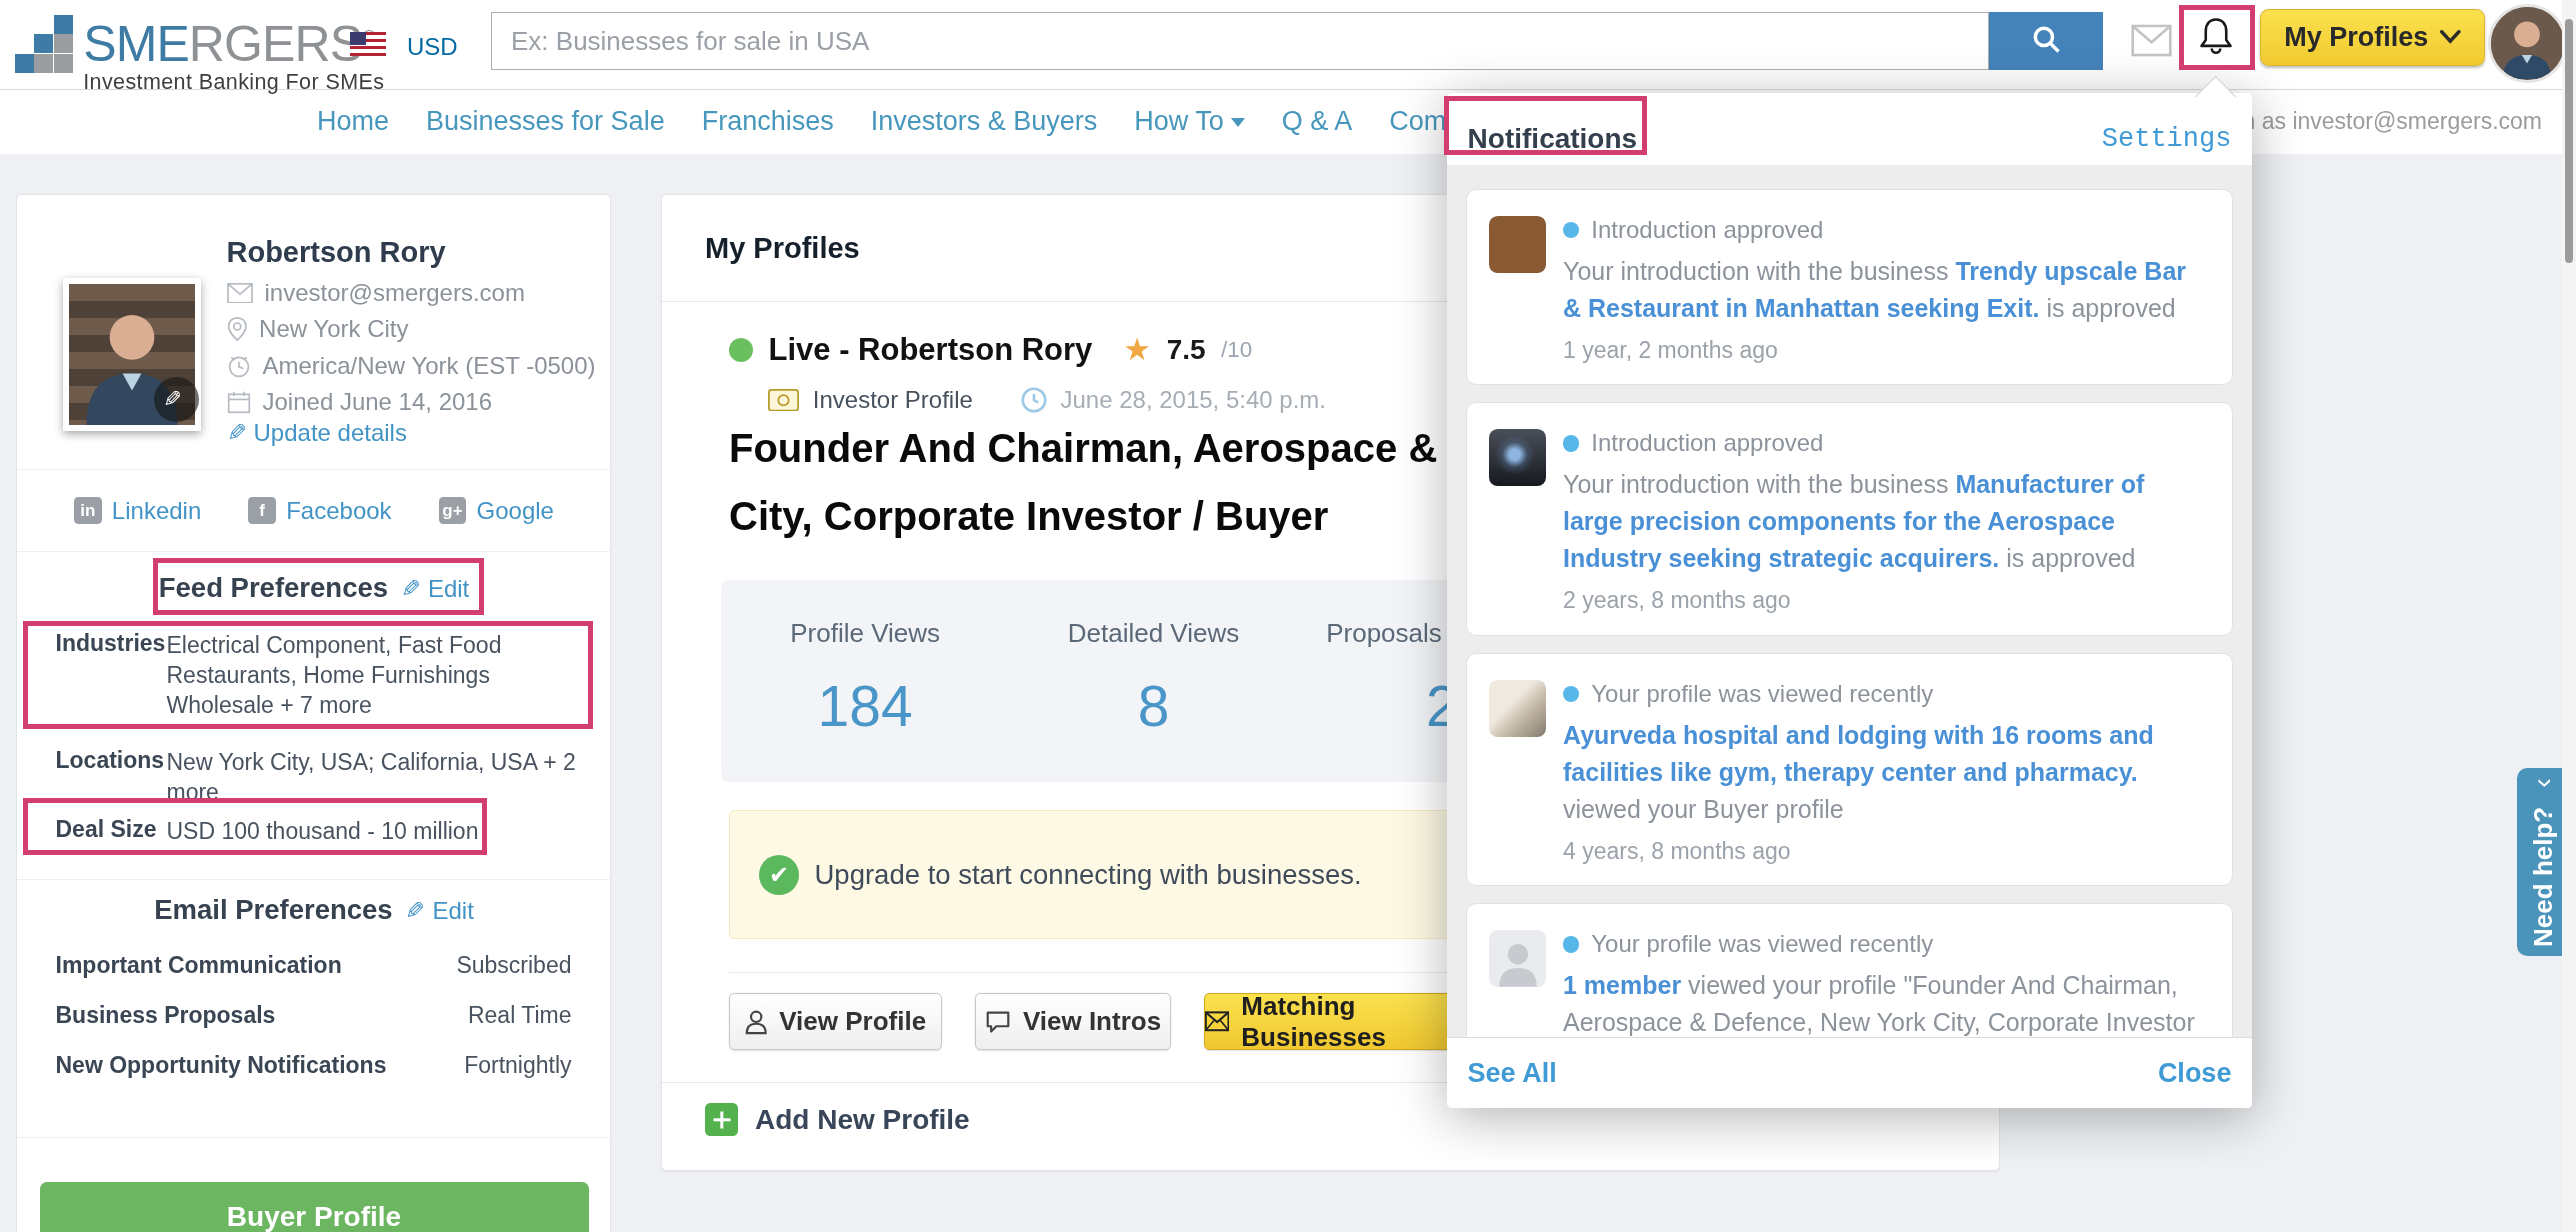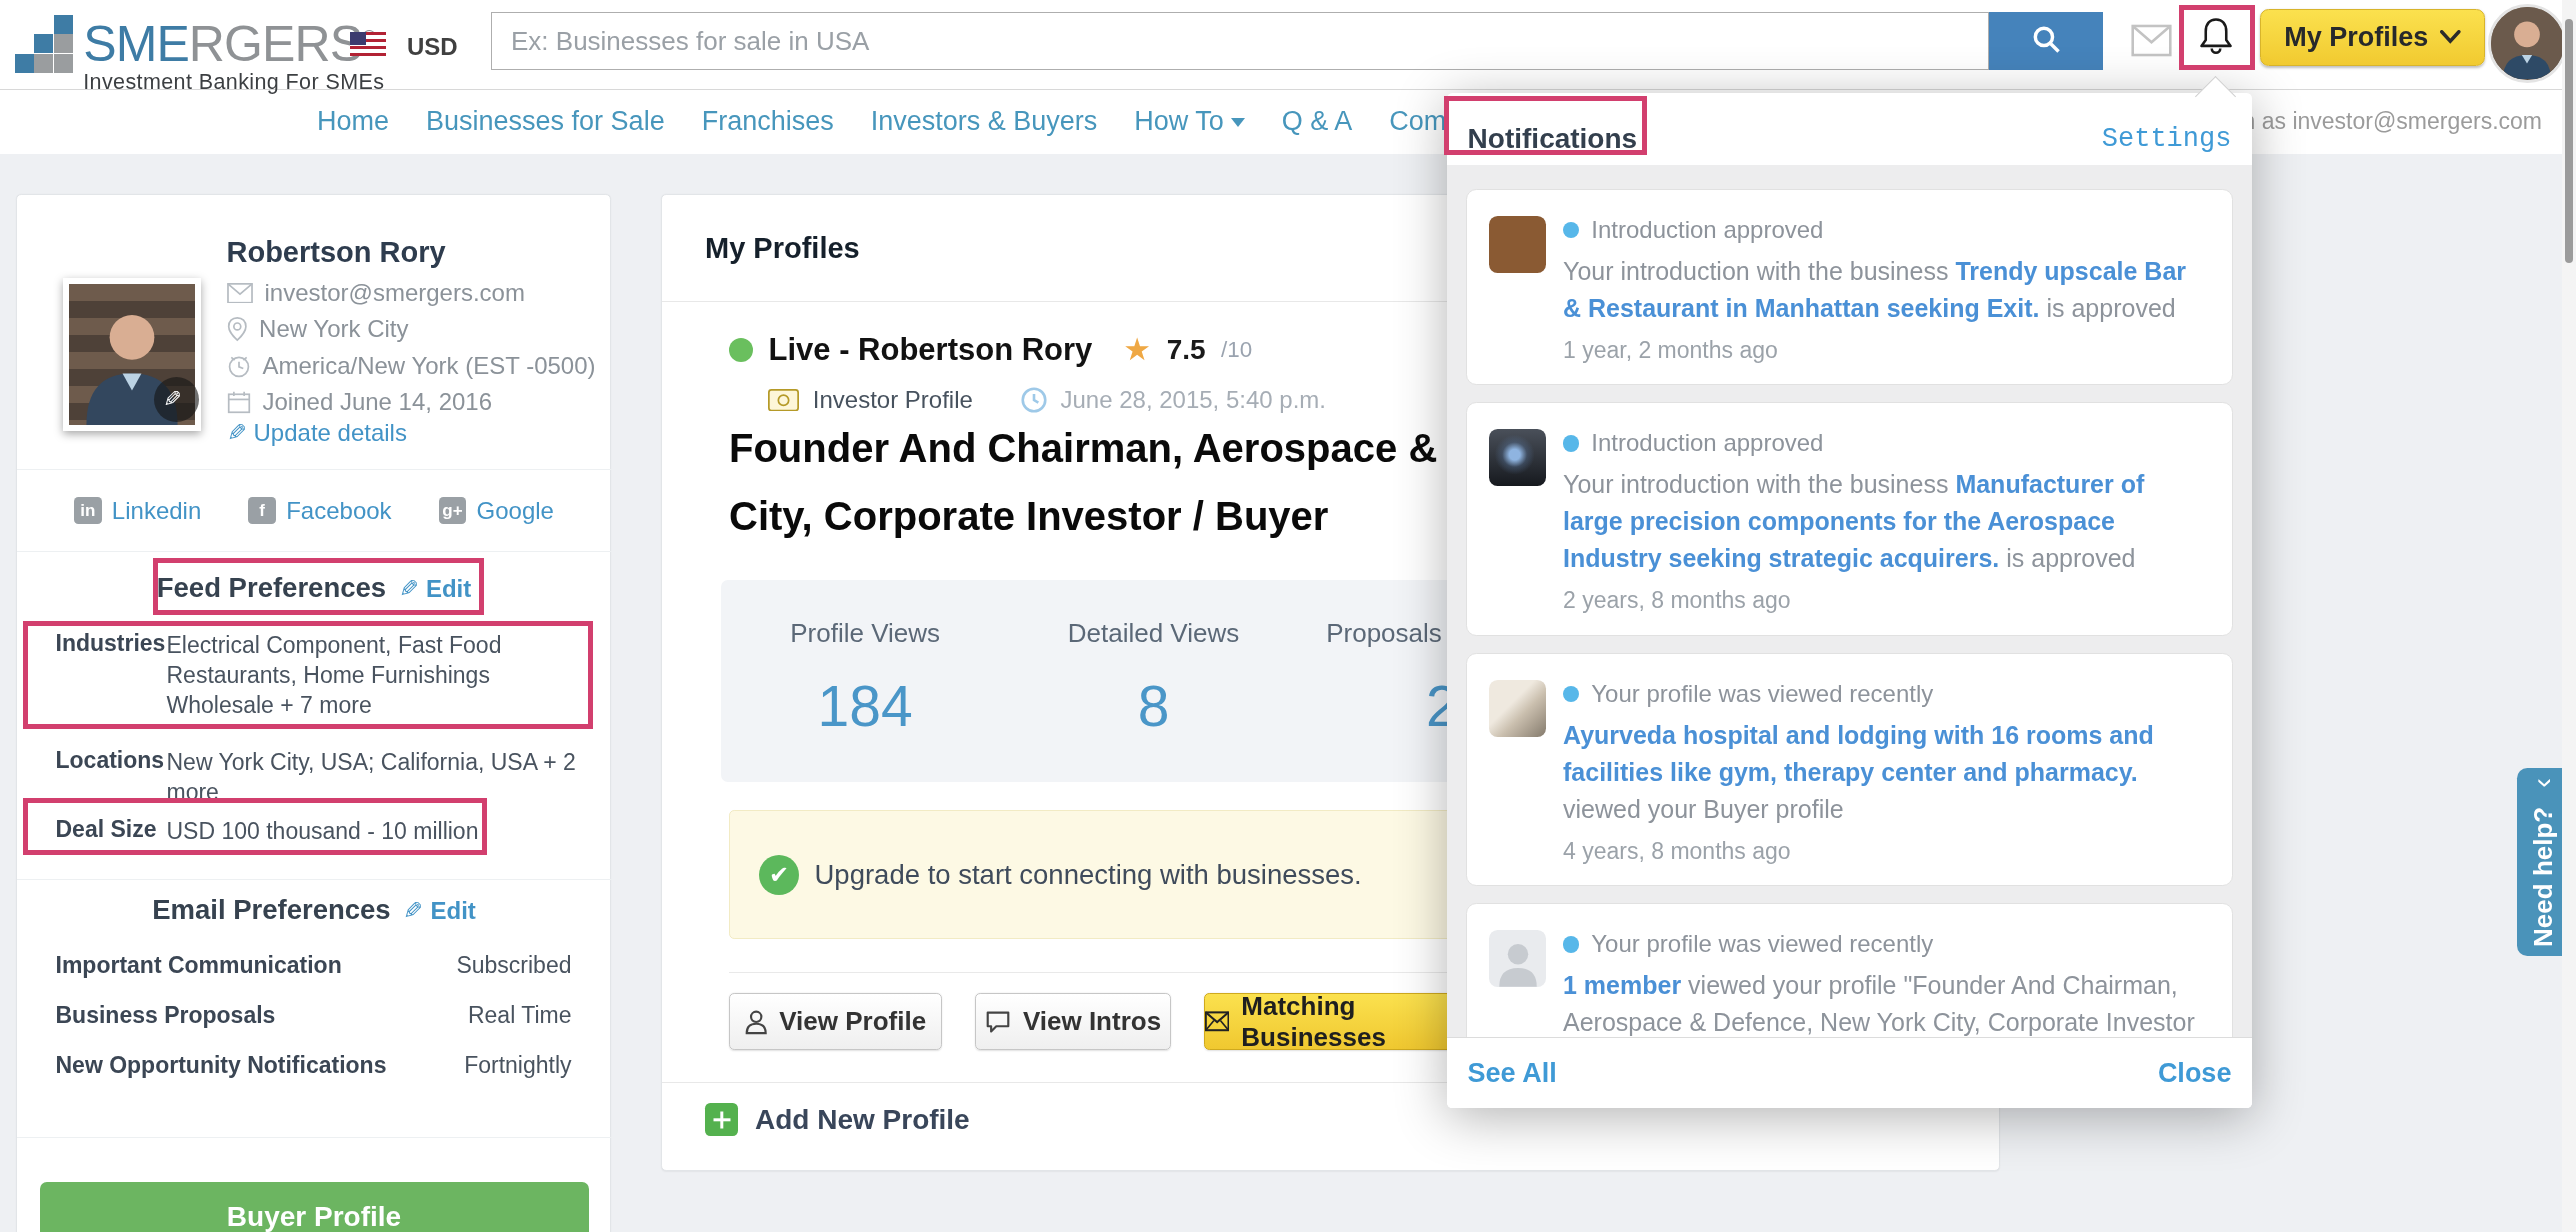--- a/index.html
+++ b/index.html
@@ -19,21 +19,21 @@
   .logo-text { margin-left:8.6px; }
   .brand-line { font-size:50px; font-weight:500; letter-spacing:-0.9px; line-height:50px; }
   .brand-blue { color:#3e7ca5; } .brand-gray { color:#8f9295; }
   .brand-reg { font-size:19px; color:#8f9295; vertical-align:super; }
   .tagline { font-size:21.5px; color:#3c3f42; margin-top:1.7px; letter-spacing:0.4px; }
 
   
   .flag { position:absolute; left:350px; top:32px; width:36px; height:24px;
           background:repeating-linear-gradient(180deg,#b22234 0 3.4px,#fff 3.4px 6.9px); z-index:7; cursor:pointer; }
   .flag::after { content:""; position:absolute; left:0; top:0; width:16.3px; height:13px; background:#3c3b6e; }
-  .currency { position:absolute; left:407px; top:33px; font-size:24px; font-weight:700; color:#404040; z-index:7; cursor:pointer; }
+  .currency { position:absolute; left:407px; top:33px; font-size:24px; font-weight:400; color:#0369a1; z-index:7; cursor:pointer; }
 
   
   .search-input { position:absolute; left:491px; top:12px; width:1498px; height:58px; border:1.7px solid #aeaeae;
                   font-size:26px; color:#333; padding-left:19px; outline:none; z-index:7;
                   font-family:"Liberation Sans","DejaVu Sans",sans-serif; }
   .search-input::placeholder { color:#9aa0a6; }
   .search-btn { position:absolute; left:1989px; top:12px; width:114px; height:58px; background:#4583bb; border:none;
                 display:flex; align-items:center; justify-content:center; z-index:7; cursor:pointer; }
 
   
@@ -70,21 +70,21 @@
   .drow { position:absolute; left:210px; display:flex; align-items:center; gap:12px; font-size:24px; color:#8b9299; }
   .drow svg { flex:0 0 auto; }
   .update-link { position:absolute; left:210px; top:224px; font-size:24px; color:#4293c6; cursor:pointer; }
   .pencil::before { content:"\270E"; display:inline-block; transform:scaleX(-1); margin-right:6.9px; }
   .sdiv { position:absolute; left:0; width:595px; height:0.9px; background:#edf0f2; }
   .social { position:absolute; left:0; top:274px; width:595px; height:83px; display:flex; align-items:center; justify-content:space-around; padding:0 34px; }
   .soc { display:flex; align-items:center; gap:10.3px; font-size:24px; color:#4293c6; cursor:pointer; }
   .socicon { width:27.5px; height:27.5px; border-radius:4.3px; background:#9aa0a5; color:#fff; font-size:17px; font-weight:700;
              display:flex; align-items:center; justify-content:center; }
   .sechdr { position:absolute; width:595px; text-align:center; font-size:27.5px; font-weight:700; color:#36424f; }
-  .sechdr .edit { font-size:24px; font-weight:700; color:#4293c6; cursor:pointer; margin-left:5.2px; }
+  .sechdr .edit { font-size:24px; font-weight:400; color:#4293c6; cursor:pointer; margin-left:5.2px; }
   .frow { position:absolute; left:39px; width:533px; display:flex; }
   .frow .flabel { width:111px; font-size:23px; font-weight:700; color:#3b4654; flex:0 0 auto; }
   .frow .fvalue { width:443px; font-size:23px; color:#49535f; line-height:30px; }
   .erow { position:absolute; left:39px; width:516px; display:flex; justify-content:space-between; }
   .erow .elabel { font-size:23px; font-weight:700; color:#3b4654; }
   .erow .evalue { font-size:23px; color:#49535f; }
   .buyerbtn { position:absolute; left:23px; top:987px; width:549px; height:69px; border-radius:6.9px; border:none;
               background:#6cb561; color:#fff; font-size:28px; font-weight:700; cursor:pointer;
               font-family:"Liberation Sans","DejaVu Sans",sans-serif; }
 

